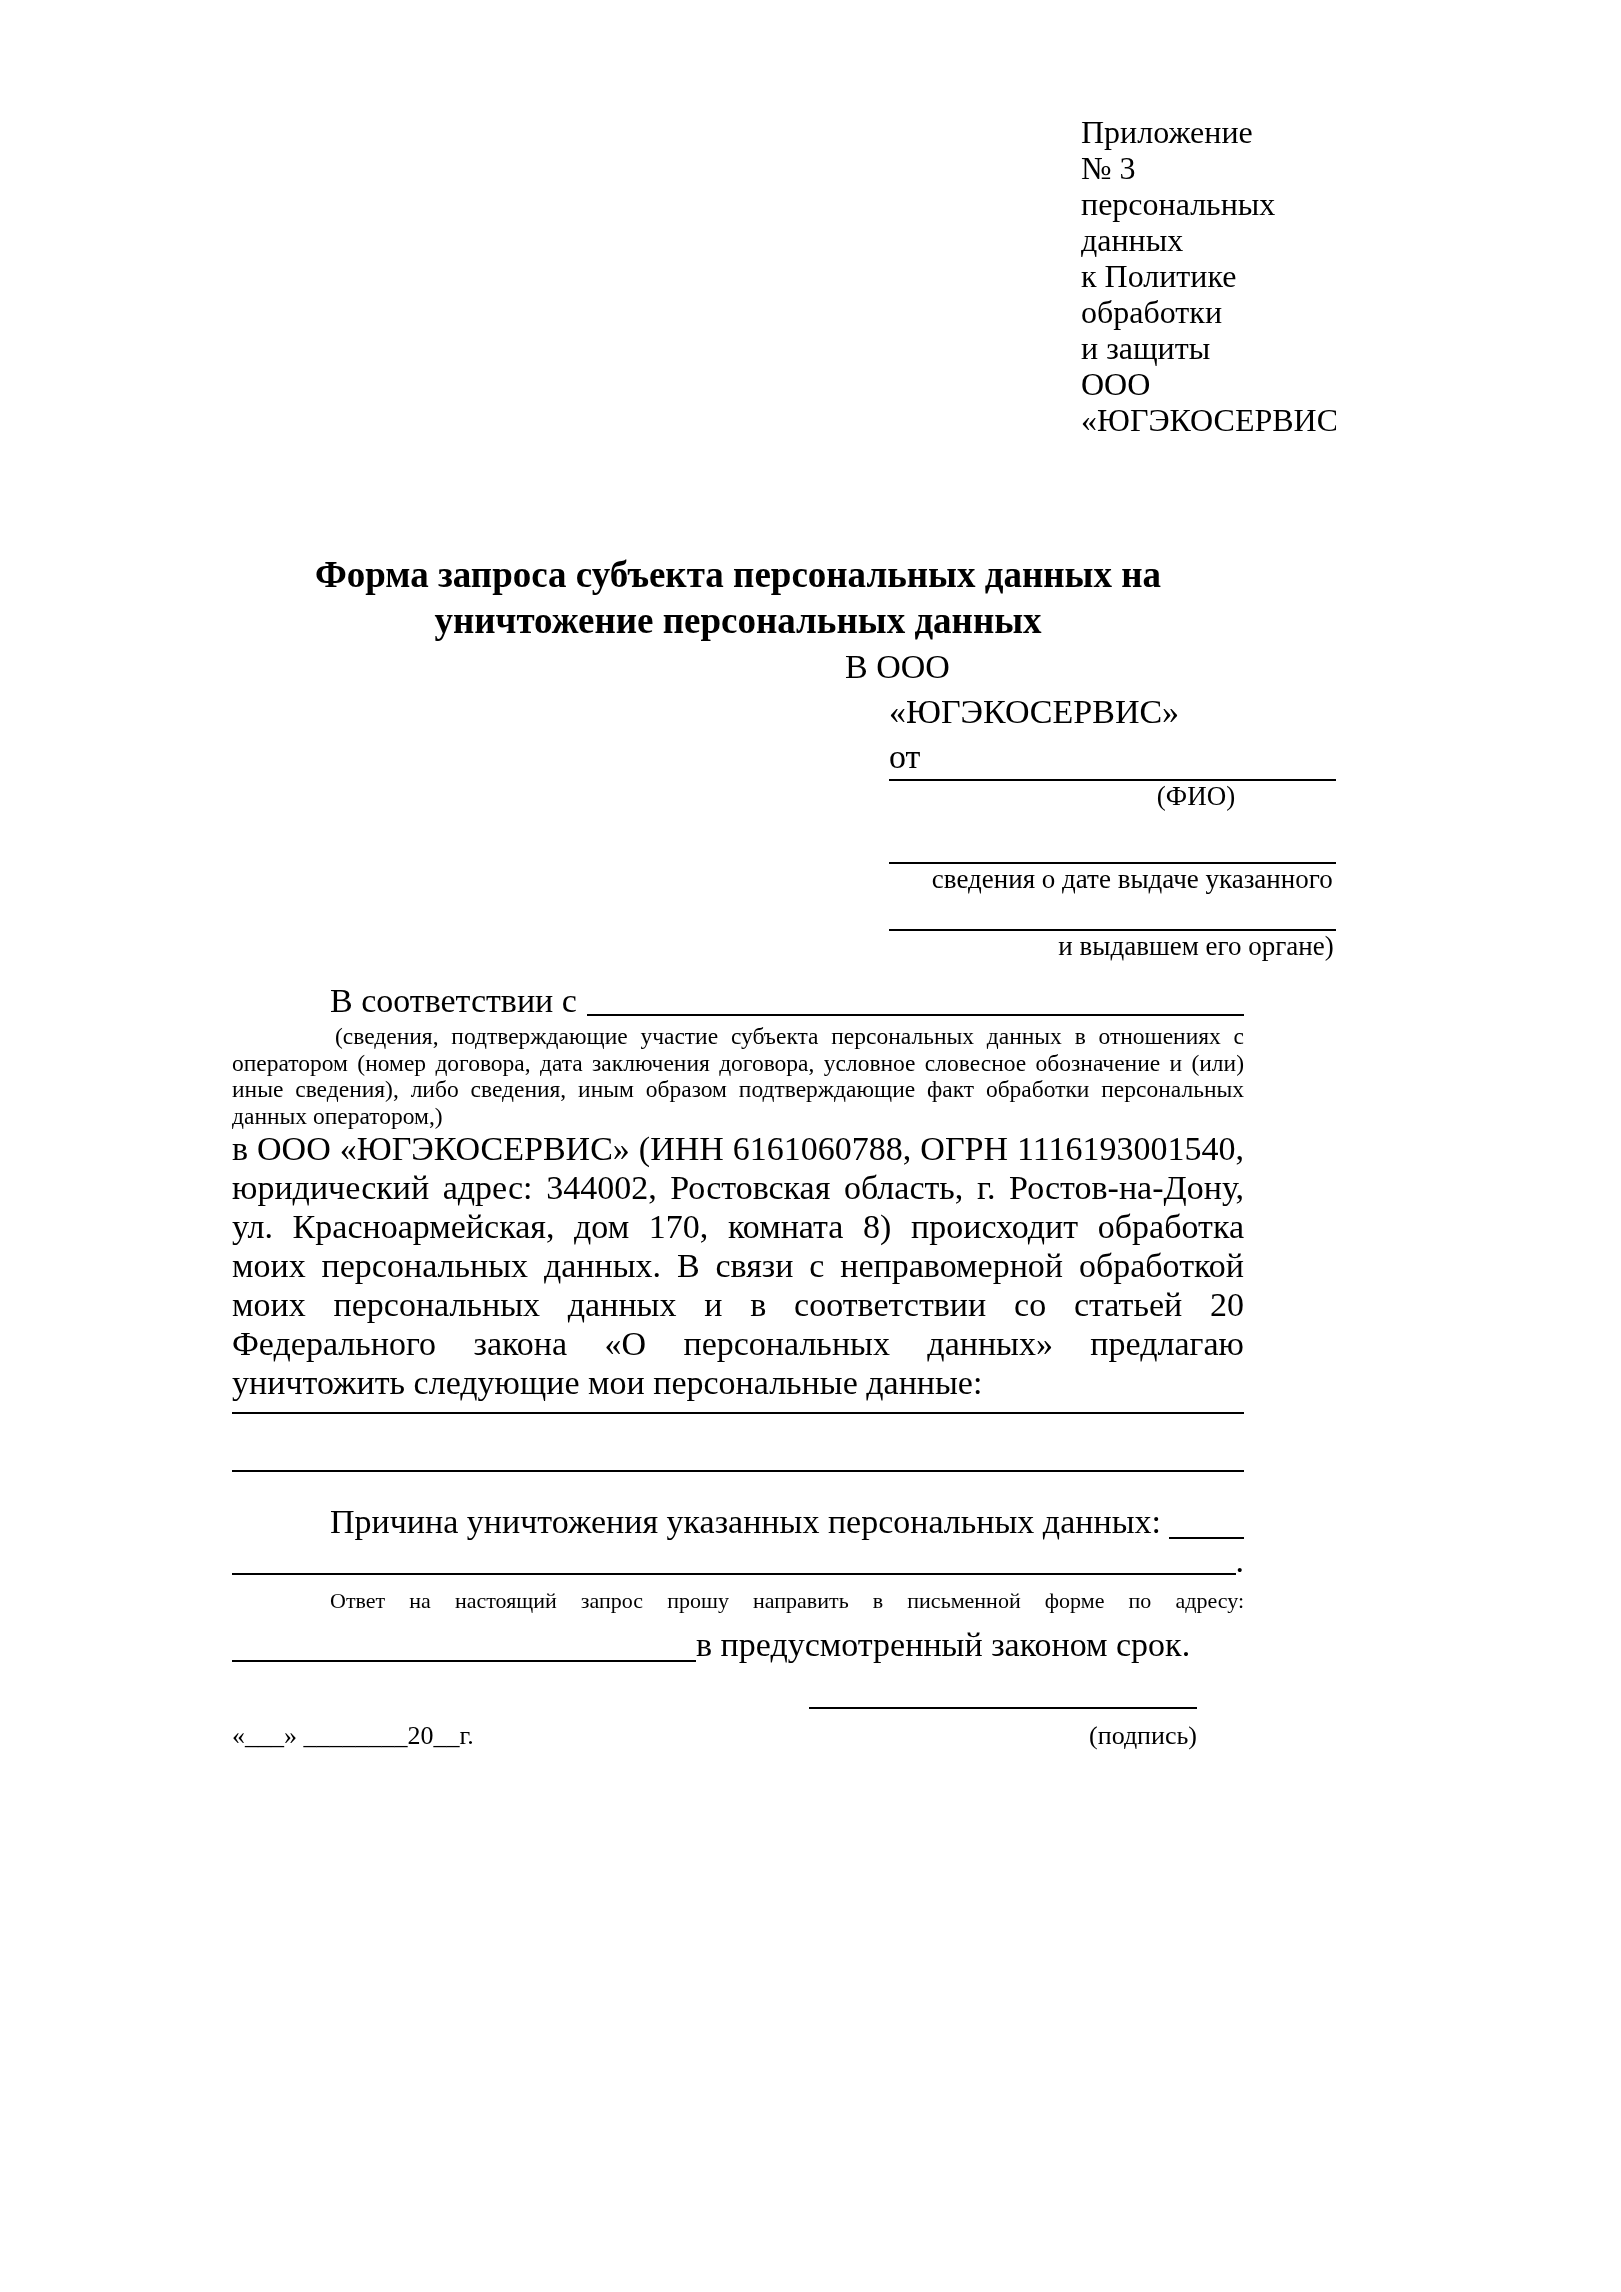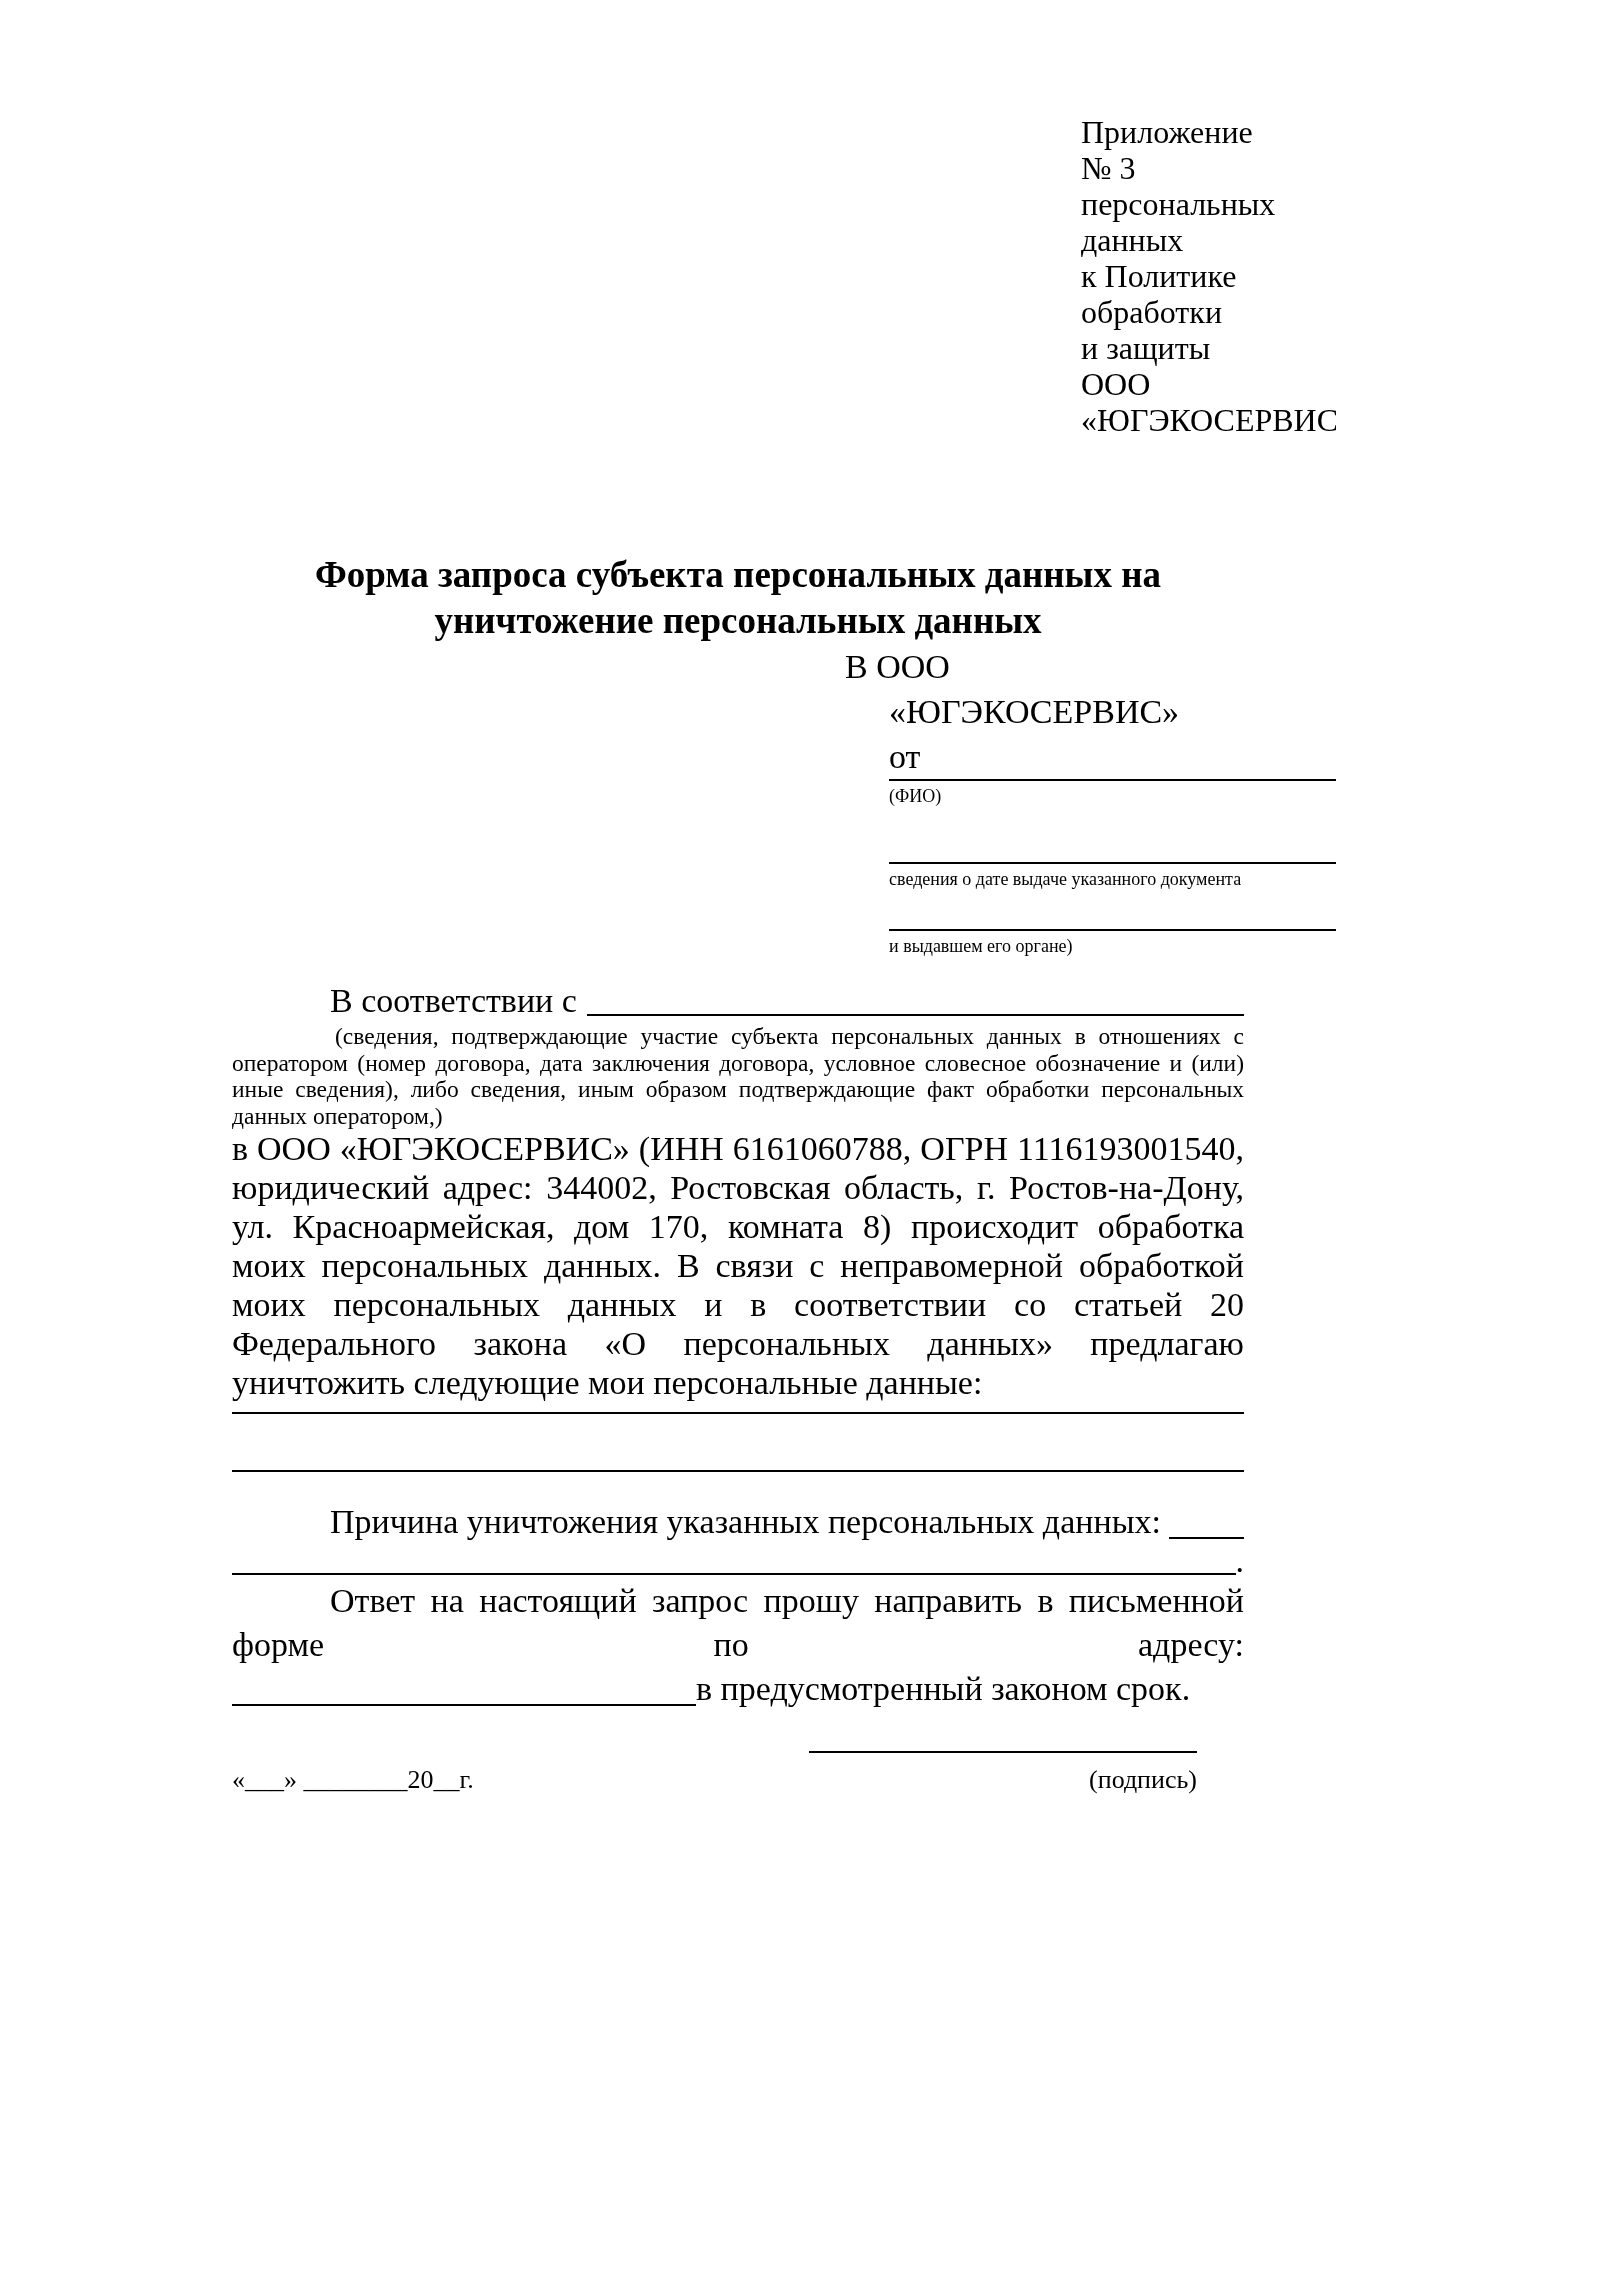--- a/index.html
+++ b/index.html
@@ -29,21 +29,21 @@
 
   
   .addressee { font-size: 34px; }
   .addr-org-prefix { margin-left: 613px; line-height: 45px; }
   .addr-org-name  { margin-left: 657px; line-height: 45px; }
   .addr-from      { margin-left: 657px; line-height: 45px; }
 
   .blank-row { margin-left: 657px; width: 614px; }
   .blank-row .rule { border-top: 2.9px solid #000; height: 2.9px; }
   .blank-row .caption {
-    font-size: 18px; line-height: 29px; text-align: left; white-space: nowrap;
+    font-size: 27px; line-height: 29px; text-align: center; white-space: nowrap;
   }
   .blank-row.r2 { margin-top: 29px; }
   .blank-row.r3 { margin-top: 51px; }
   .blank-row.r4 { margin-top: 35px; }
 
   
   .accord-row {
     margin-top: 19.6px;
     display: flex;
     align-items: flex-end;
@@ -93,21 +93,21 @@
     align-items: flex-end;
     height: 29px;
     font-size: 34px;
   }
   .period-row .rule-long { flex: 1 1 auto; border-bottom: 2.9px solid #000; height: 1px; }
   .period-row .dot { line-height: 29px; }
 
   
   .response {
     margin-top: 3.9px;
-    font-size: 34px;
+    font-size: 22px;
     line-height: 44px;
     text-align: justify;
     text-align-last: justify;
     text-indent: 98px;
   }
 
   
   .tail-row {
     display: flex;
     align-items: flex-end;

